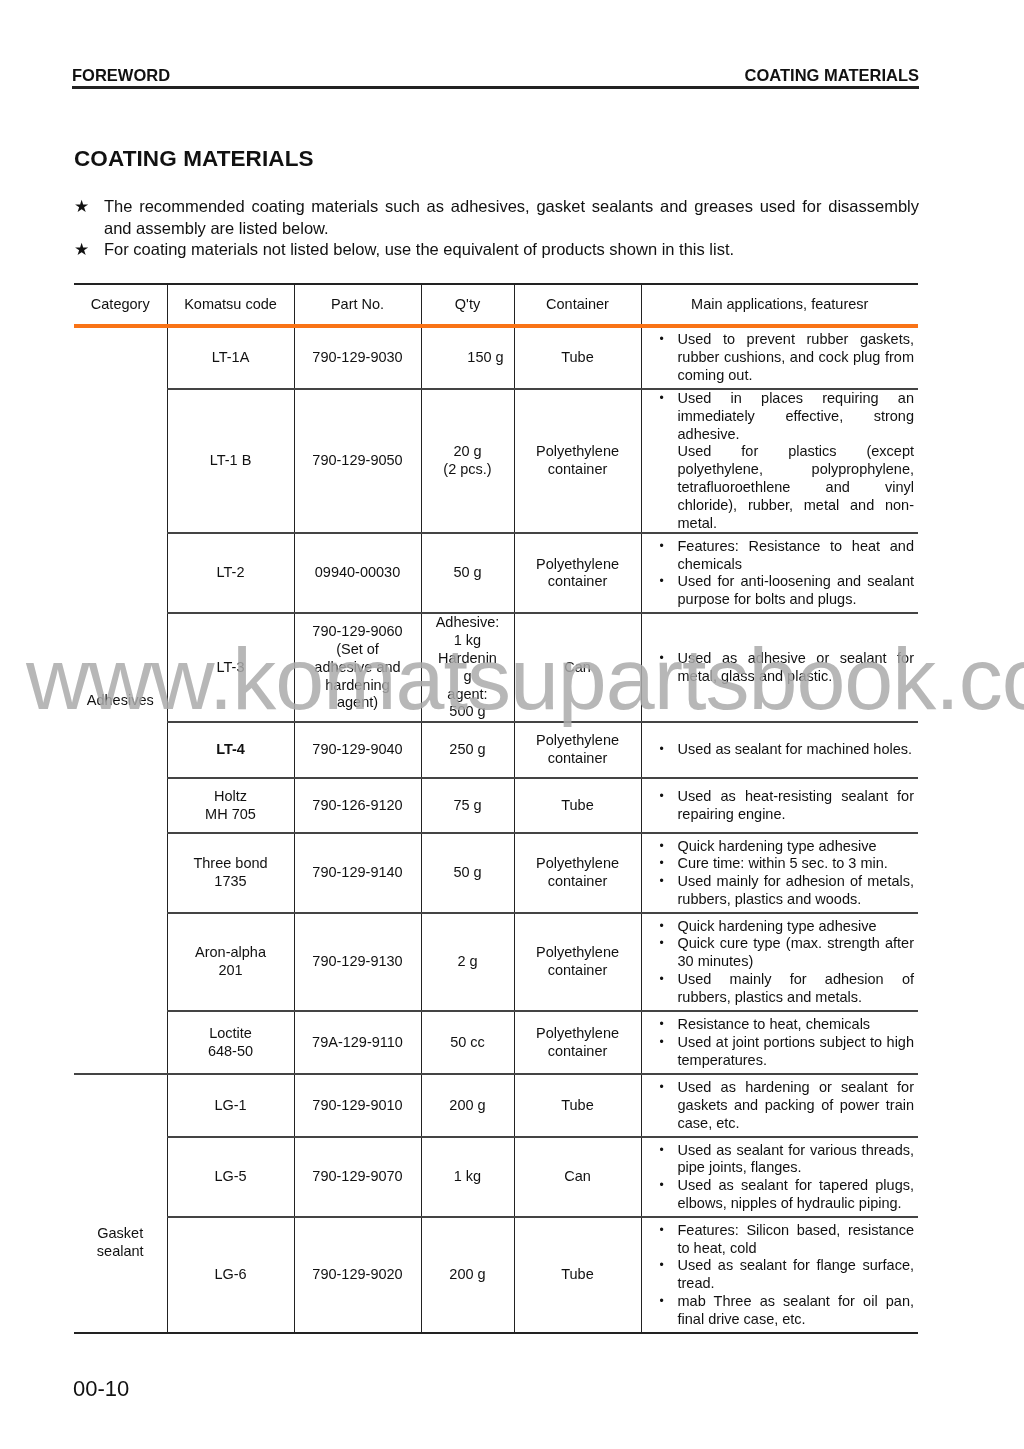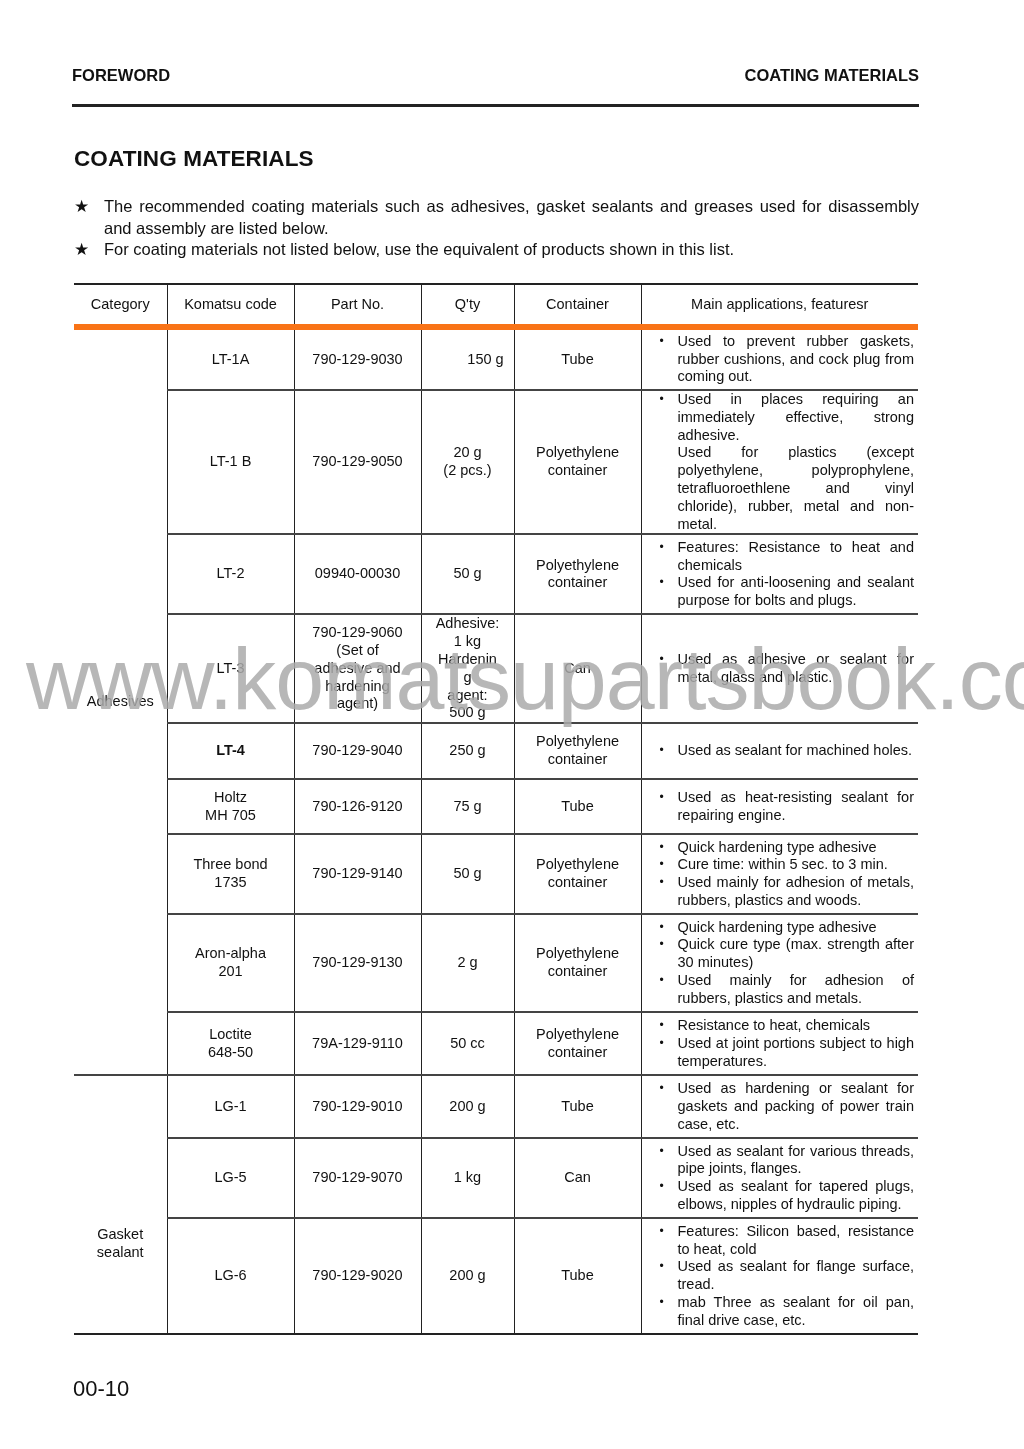--- a/index.html
+++ b/index.html
@@ -1,33 +1,33 @@
 <!DOCTYPE html>
 <html><head>
 <meta charset="utf-8">
 <style>
   html, body { margin: 0; padding: 0; background: #ffffff; }
   body { width: 1024px; height: 1449px; position: relative; overflow: hidden;
          font-family: "Liberation Sans", sans-serif; color: #111; }
   .page-header { position: absolute; left: 72px; top: 63px; width: 847px;
                  height: 22px; border-bottom: 3px solid #222;
                  display: flex; justify-content: space-between; align-items: flex-end;
-                 font-weight: bold; font-size: 16.5px; padding-bottom: 19px; }
+                 font-weight: bold; font-size: 16.5px; padding-bottom: 1px; }
   .page-title { position: absolute; left: 74px; top: 146px; margin: 0;
                 font-size: 22.5px; font-weight: bold; letter-spacing: 0.1px; }
   .notes { position: absolute; left: 74px; top: 196px; width: 845px; font-size: 16.5px; line-height: 21.5px; }
   .note { display: flex; }
   .note .star { width: 30px; flex: 0 0 30px; font-size: 17px; }
   .note .txt { flex: 1; text-align: justify; text-align-last: left; }
 
   table.coat { position: absolute; left: 74px; top: 283px; width: 844px;
                border-collapse: collapse; font-size: 14.5px; line-height: 17.8px; table-layout: fixed; }
   table.coat th, table.coat td { border: 1px solid #222; text-align: center; vertical-align: middle;
                padding: 0 4px; font-weight: normal; }
-  table.coat thead th { height: 39px; border-top: 2px solid #222; border-bottom: 6px solid #f97316; }
+  table.coat thead th { height: 39px; border-top: 2px solid #222; border-bottom: 4px solid #f97316; }
   table.coat tr > *:first-child { border-left: none; }
   table.coat tr > *:last-child { border-right: none; }
   table.coat tbody tr td { border-top: 2px solid #444; }
   table.coat tbody tr:last-child td, table.coat td.cat-last { border-bottom: 2px solid #222; }
   td.cat { border-top: 2px solid #222; }
   td.apps { text-align: left; vertical-align: top; padding: 2px 0 2px 6px; }
   ul.app-list { list-style: none; margin: 0; padding: 0; }
   ul.app-list li { display: flex; }
   ul.app-list li .dot { width: 32px; flex: 0 0 32px; font-size: 12px; }
   ul.app-list li .t { flex: 1; text-align: justify; text-align-last: left; white-space: pre-line; }

